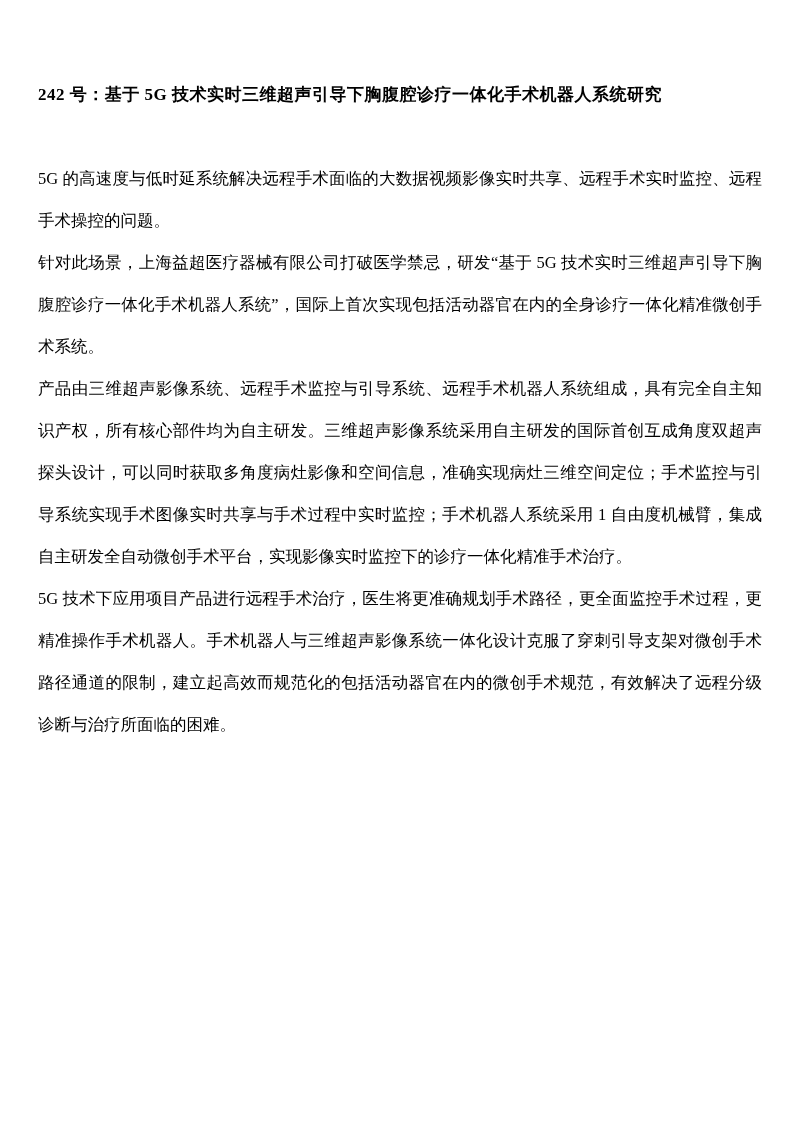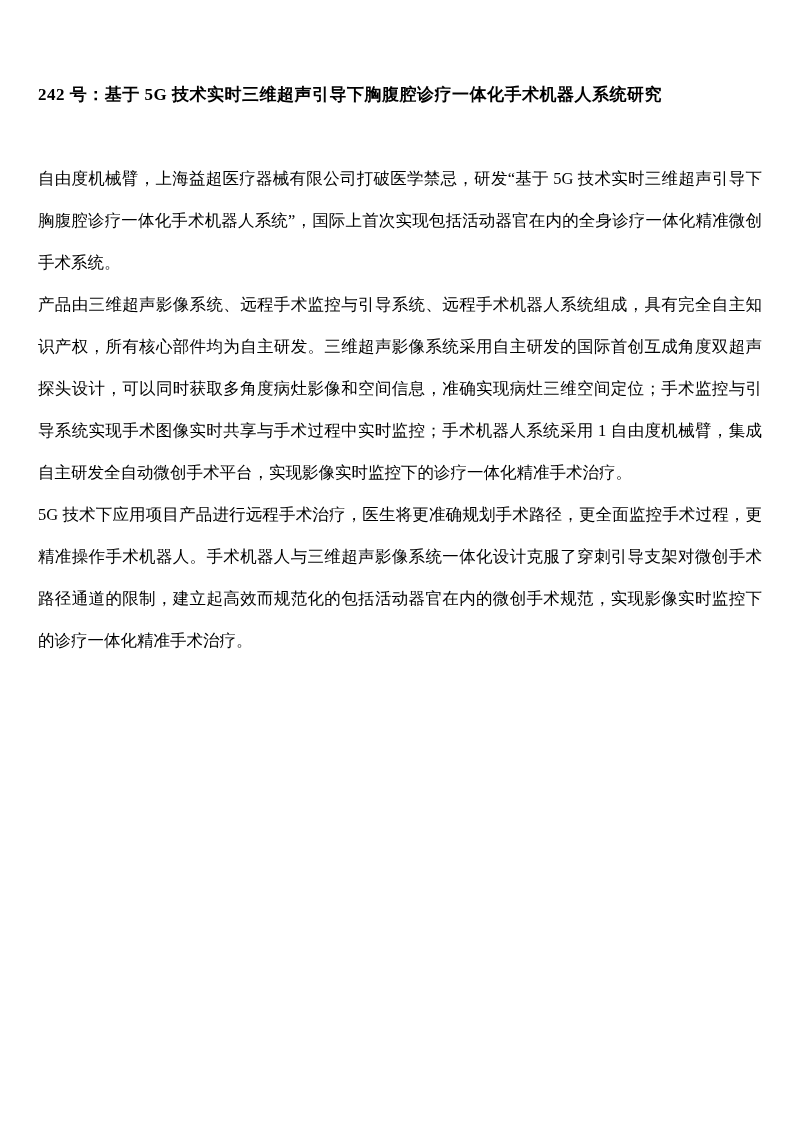--- a/index.html
+++ b/index.html
@@ -40,17 +40,18 @@
     word-break: break-all;
   }
 </style>
 </head>
 <body>
 
 <div class="page">
   <h1 class="doc-title">242 号：基于 5G 技术实时三维超声引导下胸腹腔诊疗一体化手术机器人系统研究</h1>
 
   <div class="doc-body">
-    <p>自由度机械臂，上海益超医疗器械有限公司打破医学禁忌，研发“基于 5G 技术实时三维超声引导下胸腹腔诊疗一体化手术机器人系统”，国际上首次实现包括活动器官在内的全身诊疗一体化精准微创手术系统。</p>
+    <p>5G 的高速度与低时延系统解决远程手术面临的大数据视频影像实时共享、远程手术实时监控、远程手术操控的问题。</p>
+    <p>针对此场景，上海益超医疗器械有限公司打破医学禁忌，研发“基于 5G 技术实时三维超声引导下胸腹腔诊疗一体化手术机器人系统”，国际上首次实现包括活动器官在内的全身诊疗一体化精准微创手术系统。</p>
     <p>产品由三维超声影像系统、远程手术监控与引导系统、远程手术机器人系统组成，具有完全自主知识产权，所有核心部件均为自主研发。三维超声影像系统采用自主研发的国际首创互成角度双超声探头设计，可以同时获取多角度病灶影像和空间信息，准确实现病灶三维空间定位；手术监控与引导系统实现手术图像实时共享与手术过程中实时监控；手术机器人系统采用 1 自由度机械臂，集成自主研发全自动微创手术平台，实现影像实时监控下的诊疗一体化精准手术治疗。</p>
-    <p>5G 技术下应用项目产品进行远程手术治疗，医生将更准确规划手术路径，更全面监控手术过程，更精准操作手术机器人。手术机器人与三维超声影像系统一体化设计克服了穿刺引导支架对微创手术路径通道的限制，建立起高效而规范化的包括活动器官在内的微创手术规范，实现影像实时监控下的诊疗一体化精准手术治疗。</p>
+    <p>5G 技术下应用项目产品进行远程手术治疗，医生将更准确规划手术路径，更全面监控手术过程，更精准操作手术机器人。手术机器人与三维超声影像系统一体化设计克服了穿刺引导支架对微创手术路径通道的限制，建立起高效而规范化的包括活动器官在内的微创手术规范，有效解决了远程分级诊断与治疗所面临的困难。</p>
   </div>
 </div>
 
 </body></html>

